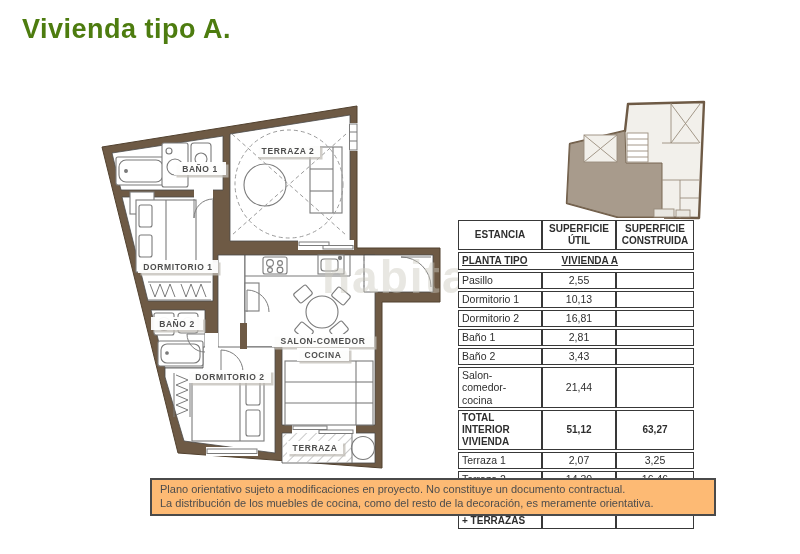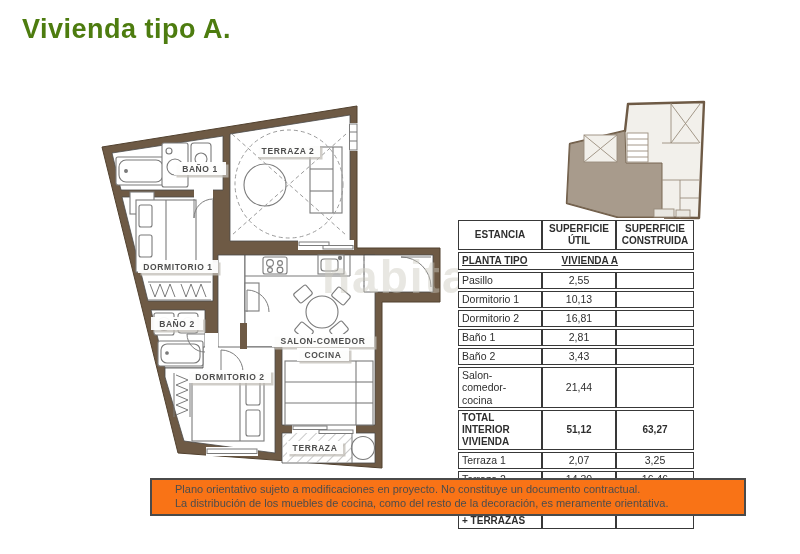--- a/index.html
+++ b/index.html
@@ -28,21 +28,21 @@
   table.area th{font-weight:bold;text-align:center;font-size:10px;height:26px;}
   td.name{text-align:left;padding-left:4px;height:13px;}
   td.val{text-align:center;}
   tr.total td{font-weight:bold;font-size:10px;}
   .pre{white-space:pre-line;}
   td.planta{height:14px;}
   .planta-flex{display:flex;align-items:flex-end;font-weight:bold;font-size:10px;text-decoration:underline;}
   .planta-flex .pv{margin-left:34px;}
 
   .disclaimer{position:absolute;left:150px;top:478px;width:546px;border:2px solid #4a4a4a;
-              padding:3px 23px;font-size:11px;color:#4d4d4d;line-height:1.25;background:#f97316;z-index:9;}
+              padding:3px 8px;font-size:11px;color:#4d4d4d;line-height:1.25;background:#fdba74;z-index:9;}
 </style>
 </head>
 <body>
 
 <div class="page">
 
   <div class="title">Vivienda tipo A.</div>
 
   <div class="watermark">habitaclia</div>
 

